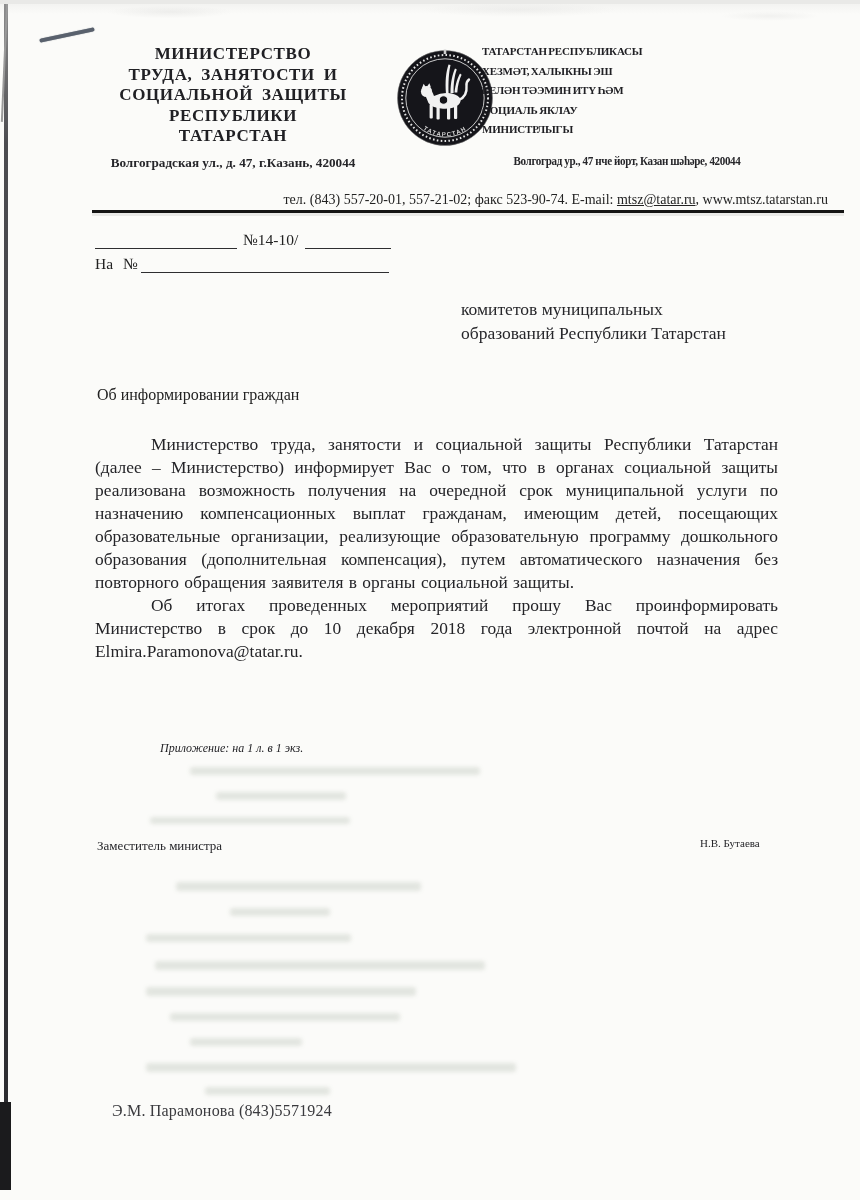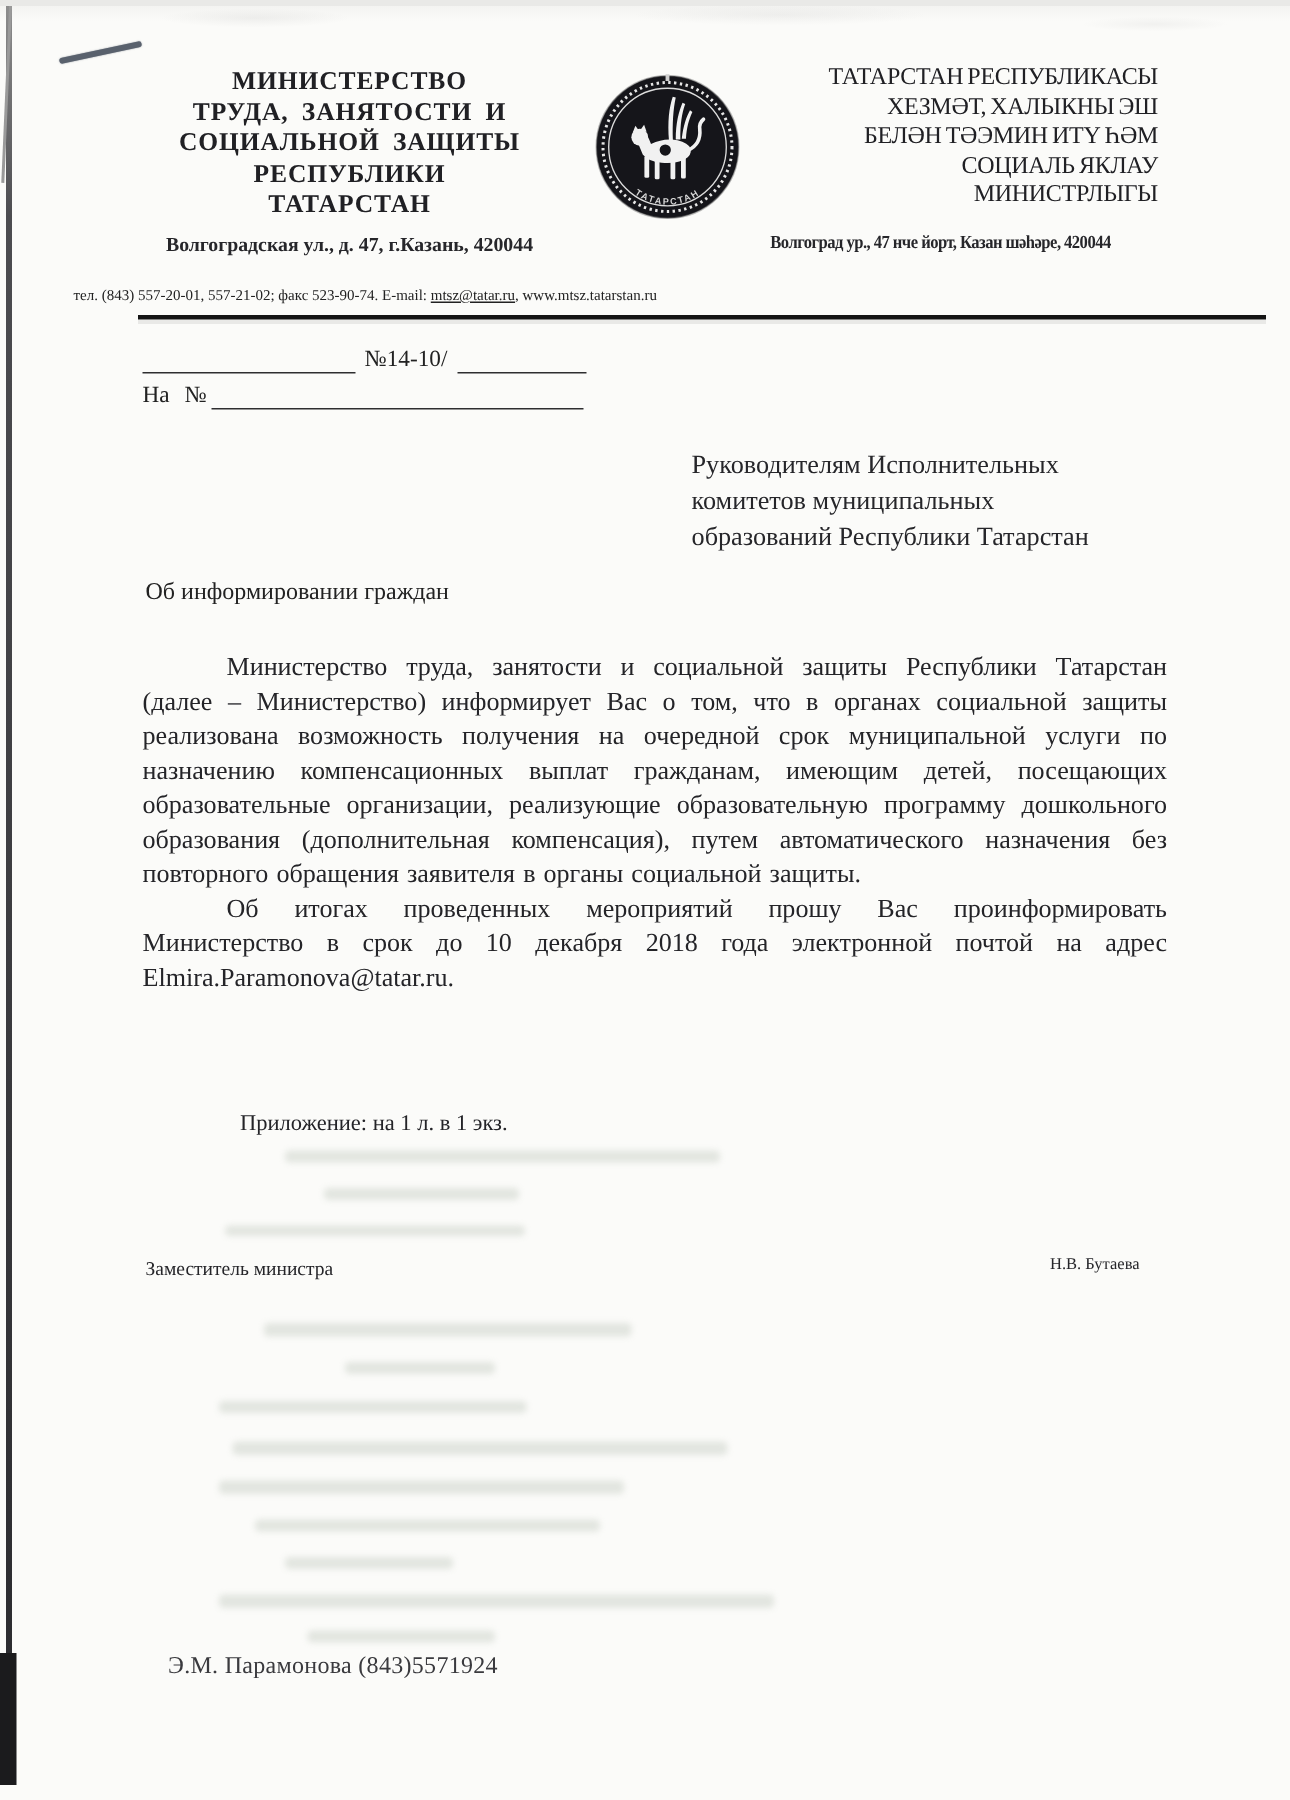--- a/index.html
+++ b/index.html
@@ -18,39 +18,39 @@
   .abs{position:absolute;}
   
   .edge-strip{left:4px;top:0;width:4px;height:1102px;background:linear-gradient(180deg,#8d8d8d 0,#4c4c50 140px,#3a3a3e 60%,#2c2c30 100%);}
   .edge-strip-bottom{left:0;top:1098px;width:11px;height:88px;background:#1b1b1d;}
   .edge-curve{left:6px;top:0;width:2px;height:118px;background:#9a9a9a;transform:rotate(2.5deg);transform-origin:top;}
   .pen-mark{left:39px;top:29px;width:56px;height:4px;background:#59616d;transform:rotate(-12deg);border-radius:2px;box-shadow:0 0 1px rgba(89,97,109,.7);}
   
   .hdr-left{left:98px;top:40px;width:270px;text-align:center;font-weight:700;font-size:17px;line-height:20.5px;letter-spacing:.6px;word-spacing:4px;color:#202024;}
   .hdr-left-addr{left:88px;top:151px;width:290px;text-align:center;font-weight:600;font-size:13.2px;color:#26262a;}
   .emblem{left:395px;top:43px;width:100px;height:102px;}
-  .hdr-right{left:482px;top:38px;width:290px;text-align:right;font-weight:400;font-size:16px;line-height:19.5px;word-spacing:-1px;letter-spacing:-.2px;color:#202024;}
+  .hdr-right{left:482px;top:38px;width:290px;text-align:left;font-weight:700;font-size:11px;line-height:19.5px;word-spacing:-1px;letter-spacing:-.2px;color:#202024;}
   .hdr-right-addr{left:472px;top:150px;width:310px;text-align:center;font-weight:600;font-size:12.3px;letter-spacing:-.4px;color:#26262a;transform:scaleX(.9);}
-  .contact{left:49px;top:188px;width:790px;text-align:left;font-size:10px;color:#222;}
+  .contact{left:38px;top:188px;width:790px;text-align:right;font-size:14px;color:#222;}
   .contact .email{text-decoration:underline;}
   .rule{left:92px;top:206px;width:752px;height:3px;background:#141414;box-shadow:0 3px 0 rgba(0,0,0,.07);}
   
   .blank{border-bottom:1.6px solid #2e2e30;height:17px;}
   .ref-blank1{left:95px;top:227px;width:142px;}
   .ref-num{left:243px;top:227px;font-size:15.5px;color:#222;}
   .ref-blank2{left:305px;top:227px;width:86px;}
   .reply-label{left:95px;top:251px;font-size:15.5px;word-spacing:6px;color:#222;}
   .reply-blank{left:141px;top:251px;width:248px;}
   
   .addressee{left:461px;top:294px;width:340px;font-size:17.5px;line-height:23.8px;color:#26262a;}
   
   .subject{left:97px;top:382px;font-size:16px;color:#222;}
   .body-text{left:95px;top:429px;width:683px;font-size:17.4px;line-height:23px;text-align:justify;color:#242428;}
   .body-text p{margin:0;text-indent:56px;word-spacing:1px;}
-  .attachment{left:160px;top:737px;font-size:15px;color:#242428;}
+  .attachment{left:160px;top:737px;font-size:12px;color:#242428;font-style:italic;}
   
   .sig-title{left:97px;top:834px;font-size:13px;color:#26262a;}
   .sig-name{left:700px;top:833px;font-size:11px;color:#26262a;}
   
   .footer{left:112px;top:1098px;font-size:16px;letter-spacing:.2px;color:#3a3a3e;}
   
   .ghost{position:absolute;background:#a9b4a6;opacity:.30;filter:blur(2px);border-radius:3px;}
 </style>
 </head>
 <body>
@@ -114,21 +114,20 @@
 
   <div class="abs rule"></div>
 
   <div class="abs blank ref-blank1"></div>
   <div class="abs ref-num">№14-10/</div>
   <div class="abs blank ref-blank2"></div>
   <div class="abs reply-label">На №</div>
   <div class="abs blank reply-blank"></div>
 
   <div class="abs addressee">
-    <div>Руководителям Исполнительных</div>
     <div>комитетов муниципальных</div>
     <div>образований Республики Татарстан</div>
   </div>
 
   <div class="abs subject">Об информировании граждан</div>
 
   <div class="abs body-text">
     <p>Министерство труда, занятости и социальной защиты Республики Татарстан (далее – Министерство) информирует Вас о том, что в органах социальной защиты реализована возможность получения на очередной срок муниципальной услуги по назначению компенсационных выплат гражданам, имеющим детей, посещающих образовательные организации, реализующие образовательную программу дошкольного образования (дополнительная компенсация), путем автоматического назначения без повторного обращения заявителя в органы социальной защиты.</p>
     <p>Об итогах проведенных мероприятий прошу Вас проинформировать Министерство в срок до 10 декабря 2018 года электронной почтой на адрес Elmira.Paramonova@tatar.ru.</p>
   </div>

